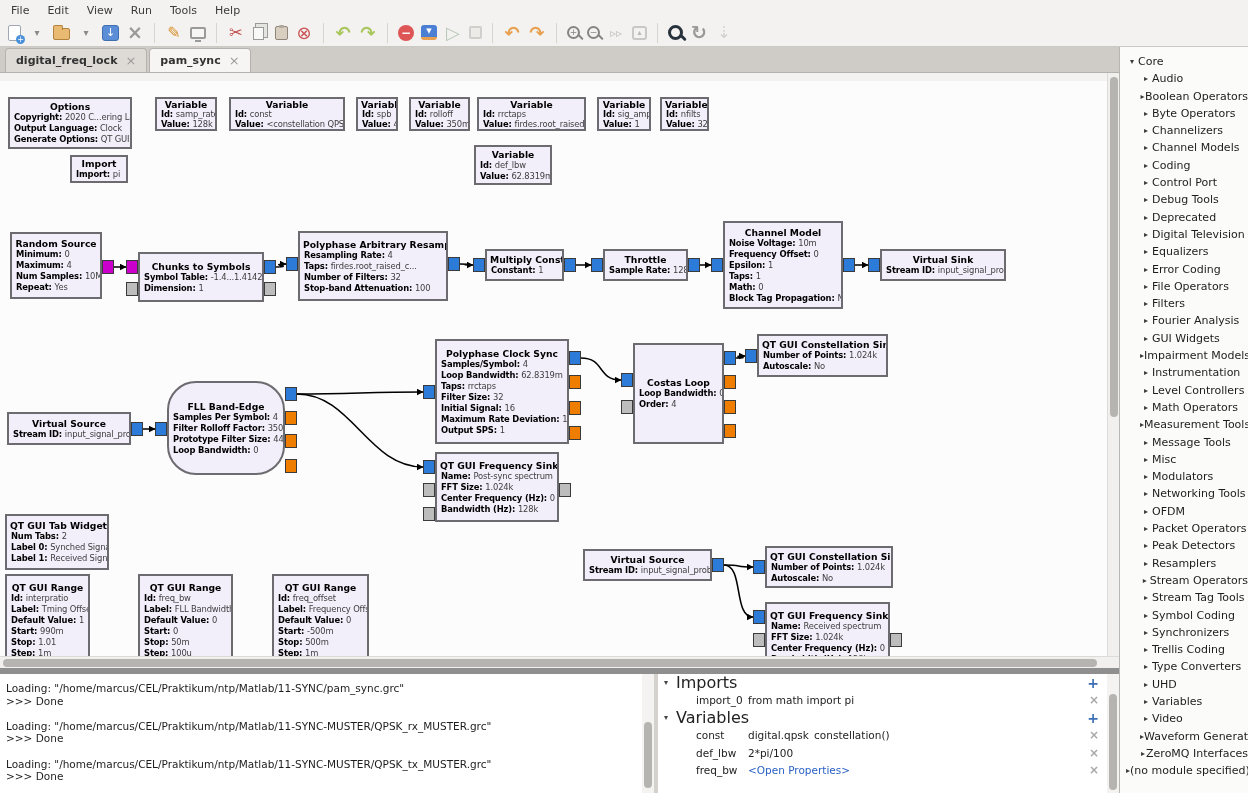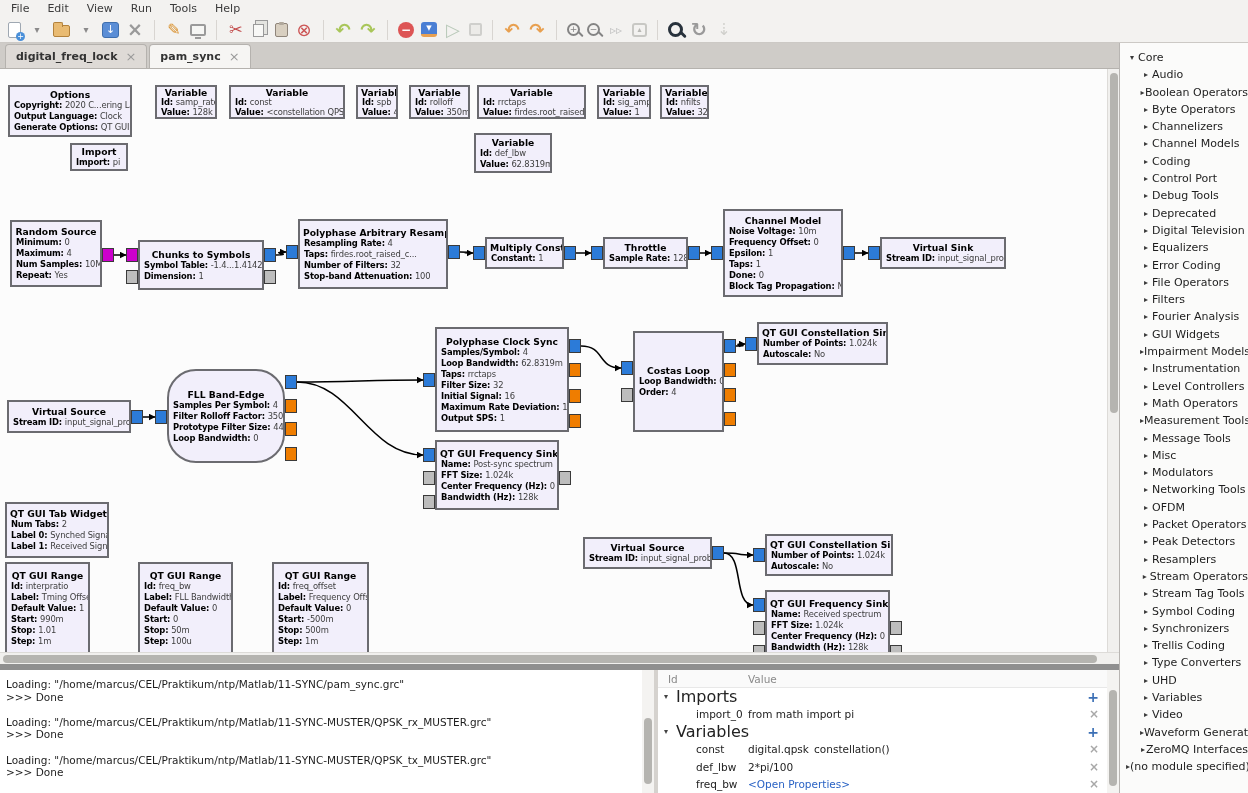--- a/index.html
+++ b/index.html
@@ -40,21 +40,21 @@
 
   
   #tabbar { height:26px; background:#cfccc8; border-bottom:1px solid #b5b2ae; display:flex; align-items:flex-end; padding-left:5px; gap:2px; }
   .tab { height:24px; display:flex; align-items:center; padding:0 10px; border:1px solid #b5b2ae; border-bottom:none; border-radius:4px 4px 0 0; background:#dedad6; }
   .tab.active { background:#f6f5f3; }
   .tab-label { font-size:11px; font-weight:bold; color:#333; }
   .tab-close { font-size:13px; color:#9a9a9a; margin-left:8px; line-height:1; }
 
   
   #canvas-row { height:583px; display:flex; }
-  #canvas { width:1107px; height:583px; background:#fcfcfc; position:relative; overflow:hidden; }
+  #canvas { width:1107px; height:583px; background:#fcfcfc; position:relative; overflow:hidden;margin-top:8px; }
   #wires { position:absolute; left:0; top:0; pointer-events:none; }
   .block { position:absolute; background:#f2effb; border:2px solid #6b6b70; display:flex; flex-direction:column; justify-content:center; overflow:visible; }
   .b-title { font-size:9.2px; font-weight:bold; color:#000; text-align:center; line-height:11px; white-space:nowrap; overflow:hidden; padding:0 3px; }
   .b-param { font-size:8.4px; line-height:11px; white-space:nowrap; overflow:hidden; padding:0 4px; letter-spacing:-0.15px; }
   .b-lbl { font-weight:bold; color:#000; }
   .b-val { color:#3d3d3d; }
   .port { position:absolute; width:12px; height:14px; border:1px solid #3a3a3a; }
   .port.left { left:-14px; }
   .port.right { left:calc(100% + 2px); }
 
@@ -244,21 +244,21 @@
               <div class="b-param"><span class="b-lbl">Sample Rate: </span><span class="b-val">128k</span></div>
               <span class="port left" style="top: 7px; background: rgb(44, 123, 216);"></span>
               <span class="port right" style="top: 7px; background: rgb(44, 123, 216);"></span>
             </div>
             <div class="block" style="left: 723px; top: 140px; width: 120px; height: 88px;">
               <div class="b-title">Channel Model</div>
               <div class="b-param"><span class="b-lbl">Noise Voltage: </span><span class="b-val">10m</span></div>
               <div class="b-param"><span class="b-lbl">Frequency Offset: </span><span class="b-val">0</span></div>
               <div class="b-param"><span class="b-lbl">Epsilon: </span><span class="b-val">1</span></div>
               <div class="b-param"><span class="b-lbl">Taps: </span><span class="b-val">1</span></div>
-              <div class="b-param"><span class="b-lbl">Done: </span><span class="b-val">0</span></div>
+              <div class="b-param"><span class="b-lbl">Math: </span><span class="b-val">0</span></div>
               <div class="b-param"><span class="b-lbl">Block Tag Propagation: </span><span class="b-val">No</span></div>
               <span class="port left" style="top: 35px; background: rgb(44, 123, 216);"></span>
               <span class="port right" style="top: 35px; background: rgb(44, 123, 216);"></span>
             </div>
             <div class="block" style="left: 880px; top: 168px; width: 126px; height: 32px;">
               <div class="b-title">Virtual Sink</div>
               <div class="b-param"><span class="b-lbl">Stream ID: </span><span class="b-val">input_signal_probe</span></div>
               <span class="port left" style="top: 7px; background: rgb(44, 123, 216);"></span>
             </div>
             <div class="block" style="left: 7px; top: 331px; width: 124px; height: 33px;">
@@ -415,24 +415,20 @@
             <div class="console-line">&gt;&gt;&gt; Done</div>
             <div class="console-line">&nbsp;</div>
             <div class="console-line">Loading: "/home/marcus/CEL/Praktikum/ntp/Matlab/11-SYNC-MUSTER/QPSK_tx_MUSTER.grc"</div>
             <div class="console-line">&gt;&gt;&gt; Done</div>
           </div>
         <div id="console-vscroll">
           <div class="thumb" style="left:2px;width:8px;top:48px;height:66px;"></div>
         </div>
         <div id="vsplit2"></div>
         <div id="varpanel">
-            <div class="vheader">
-              <span class="vh-id">Id</span>
-              <span class="vh-val">Value</span>
-            </div>
             <div class="vrow">
               <span class="vexp">▾</span>
               <span class="vglabel">Imports</span>
               <span class="vaction add">+</span>
             </div>
             <div class="vrow">
               <span class="vid">import_0</span>
               <span class="vval">from math import pi</span>
               <span class="vaction remove">×</span>
             </div>

